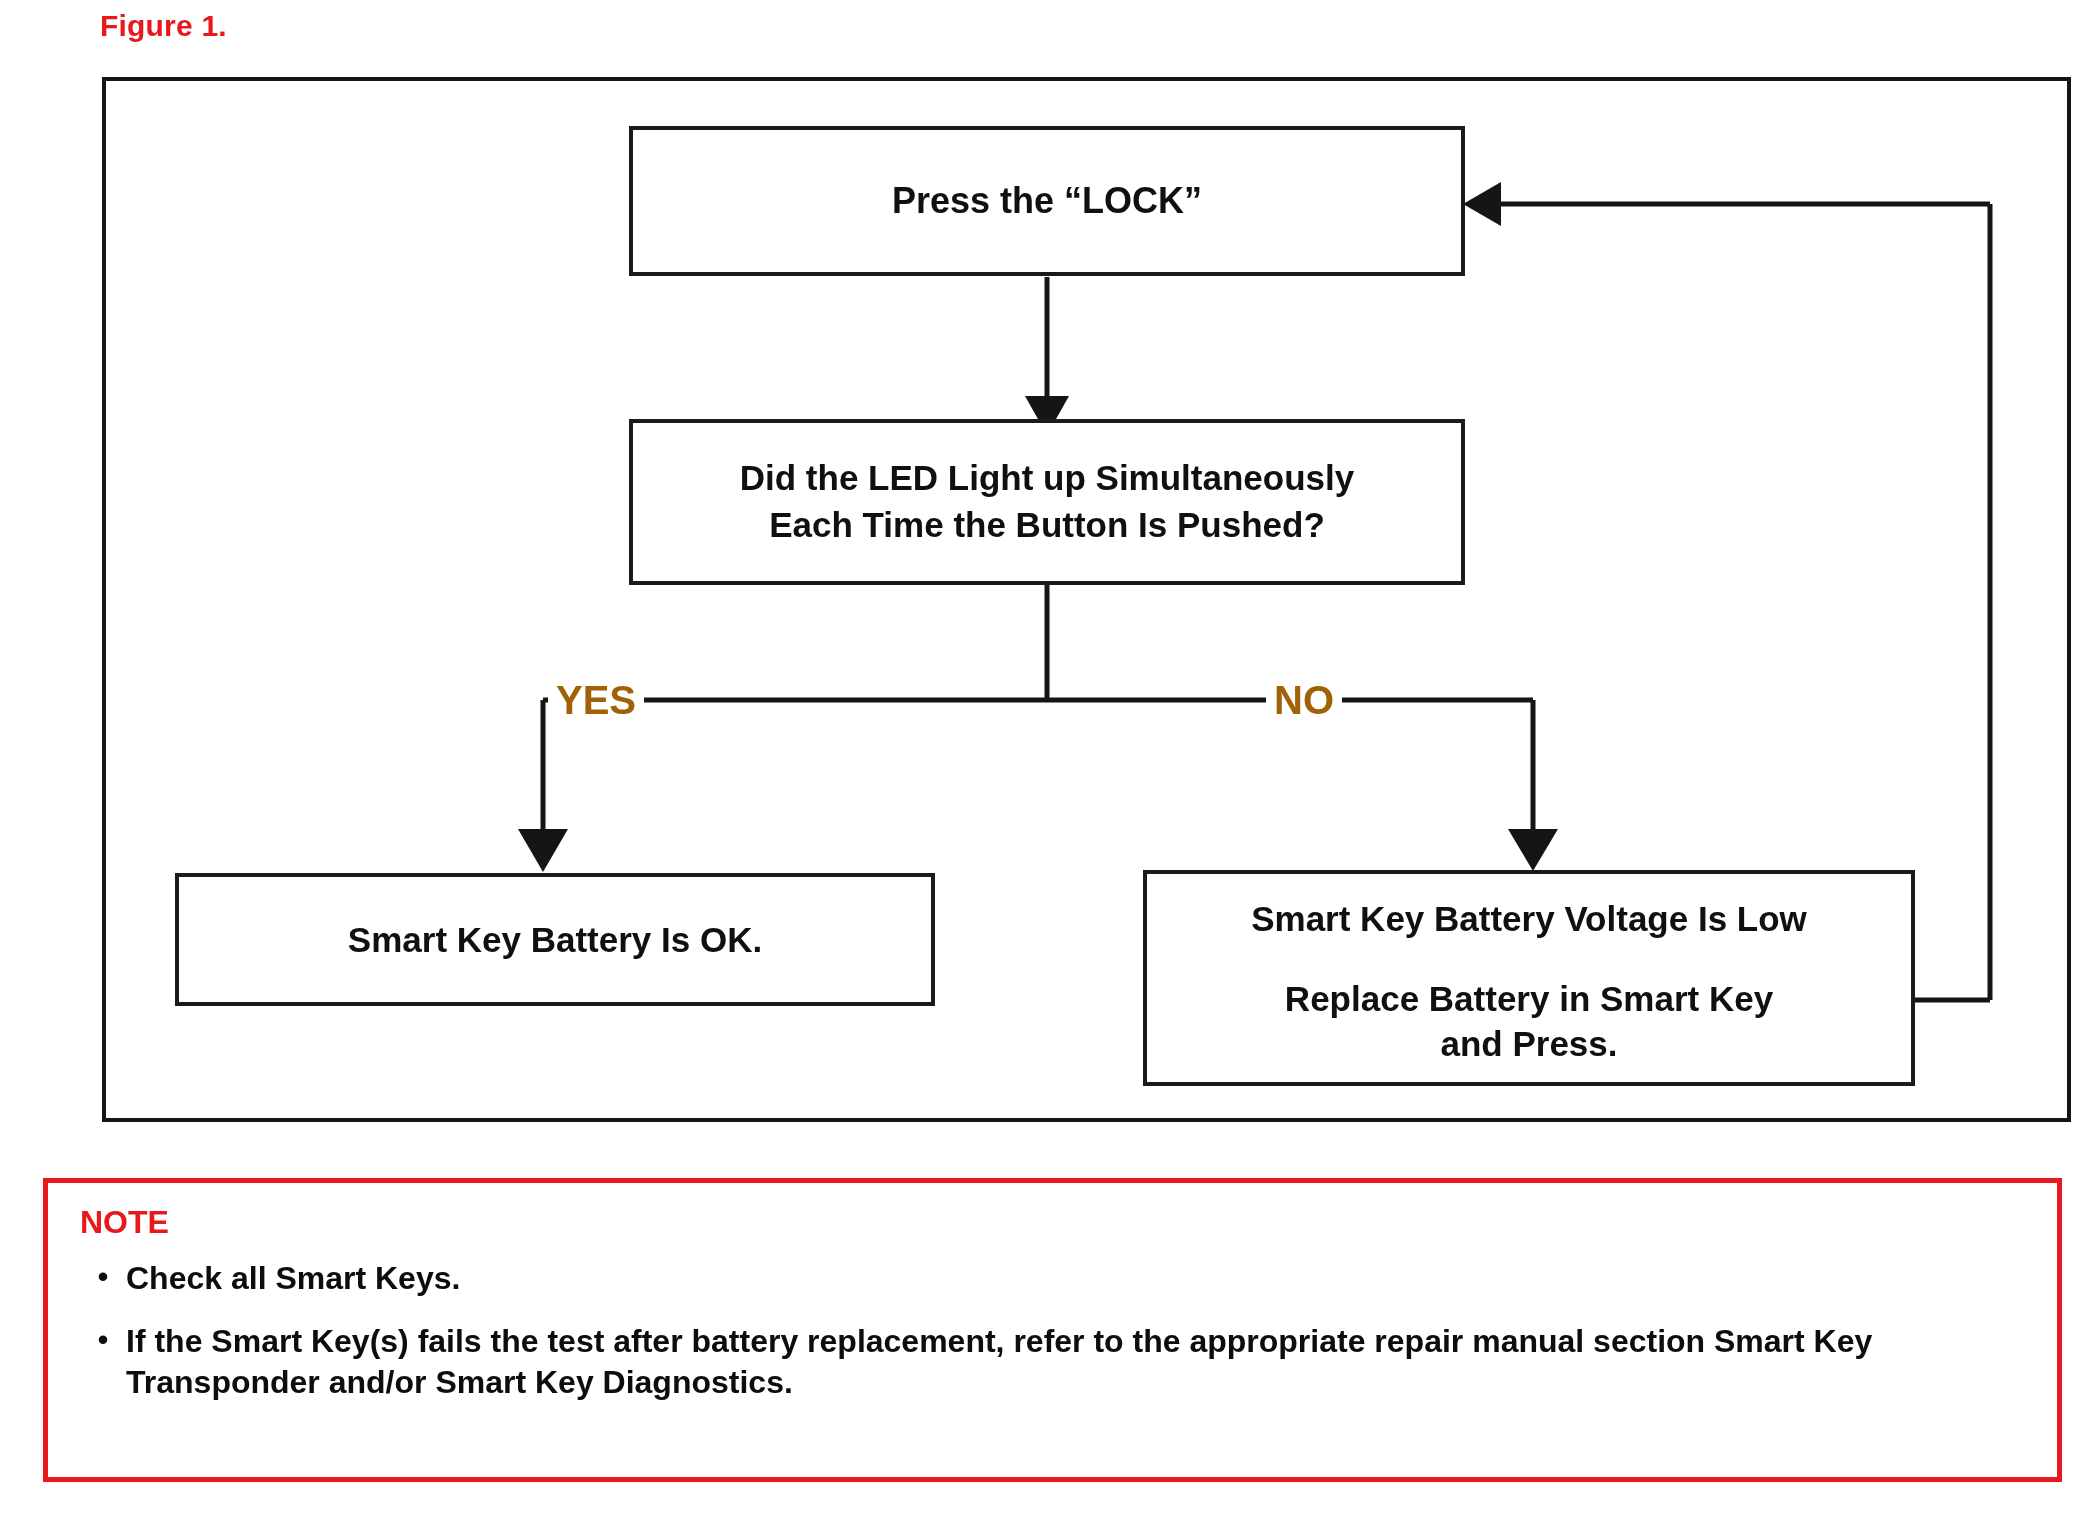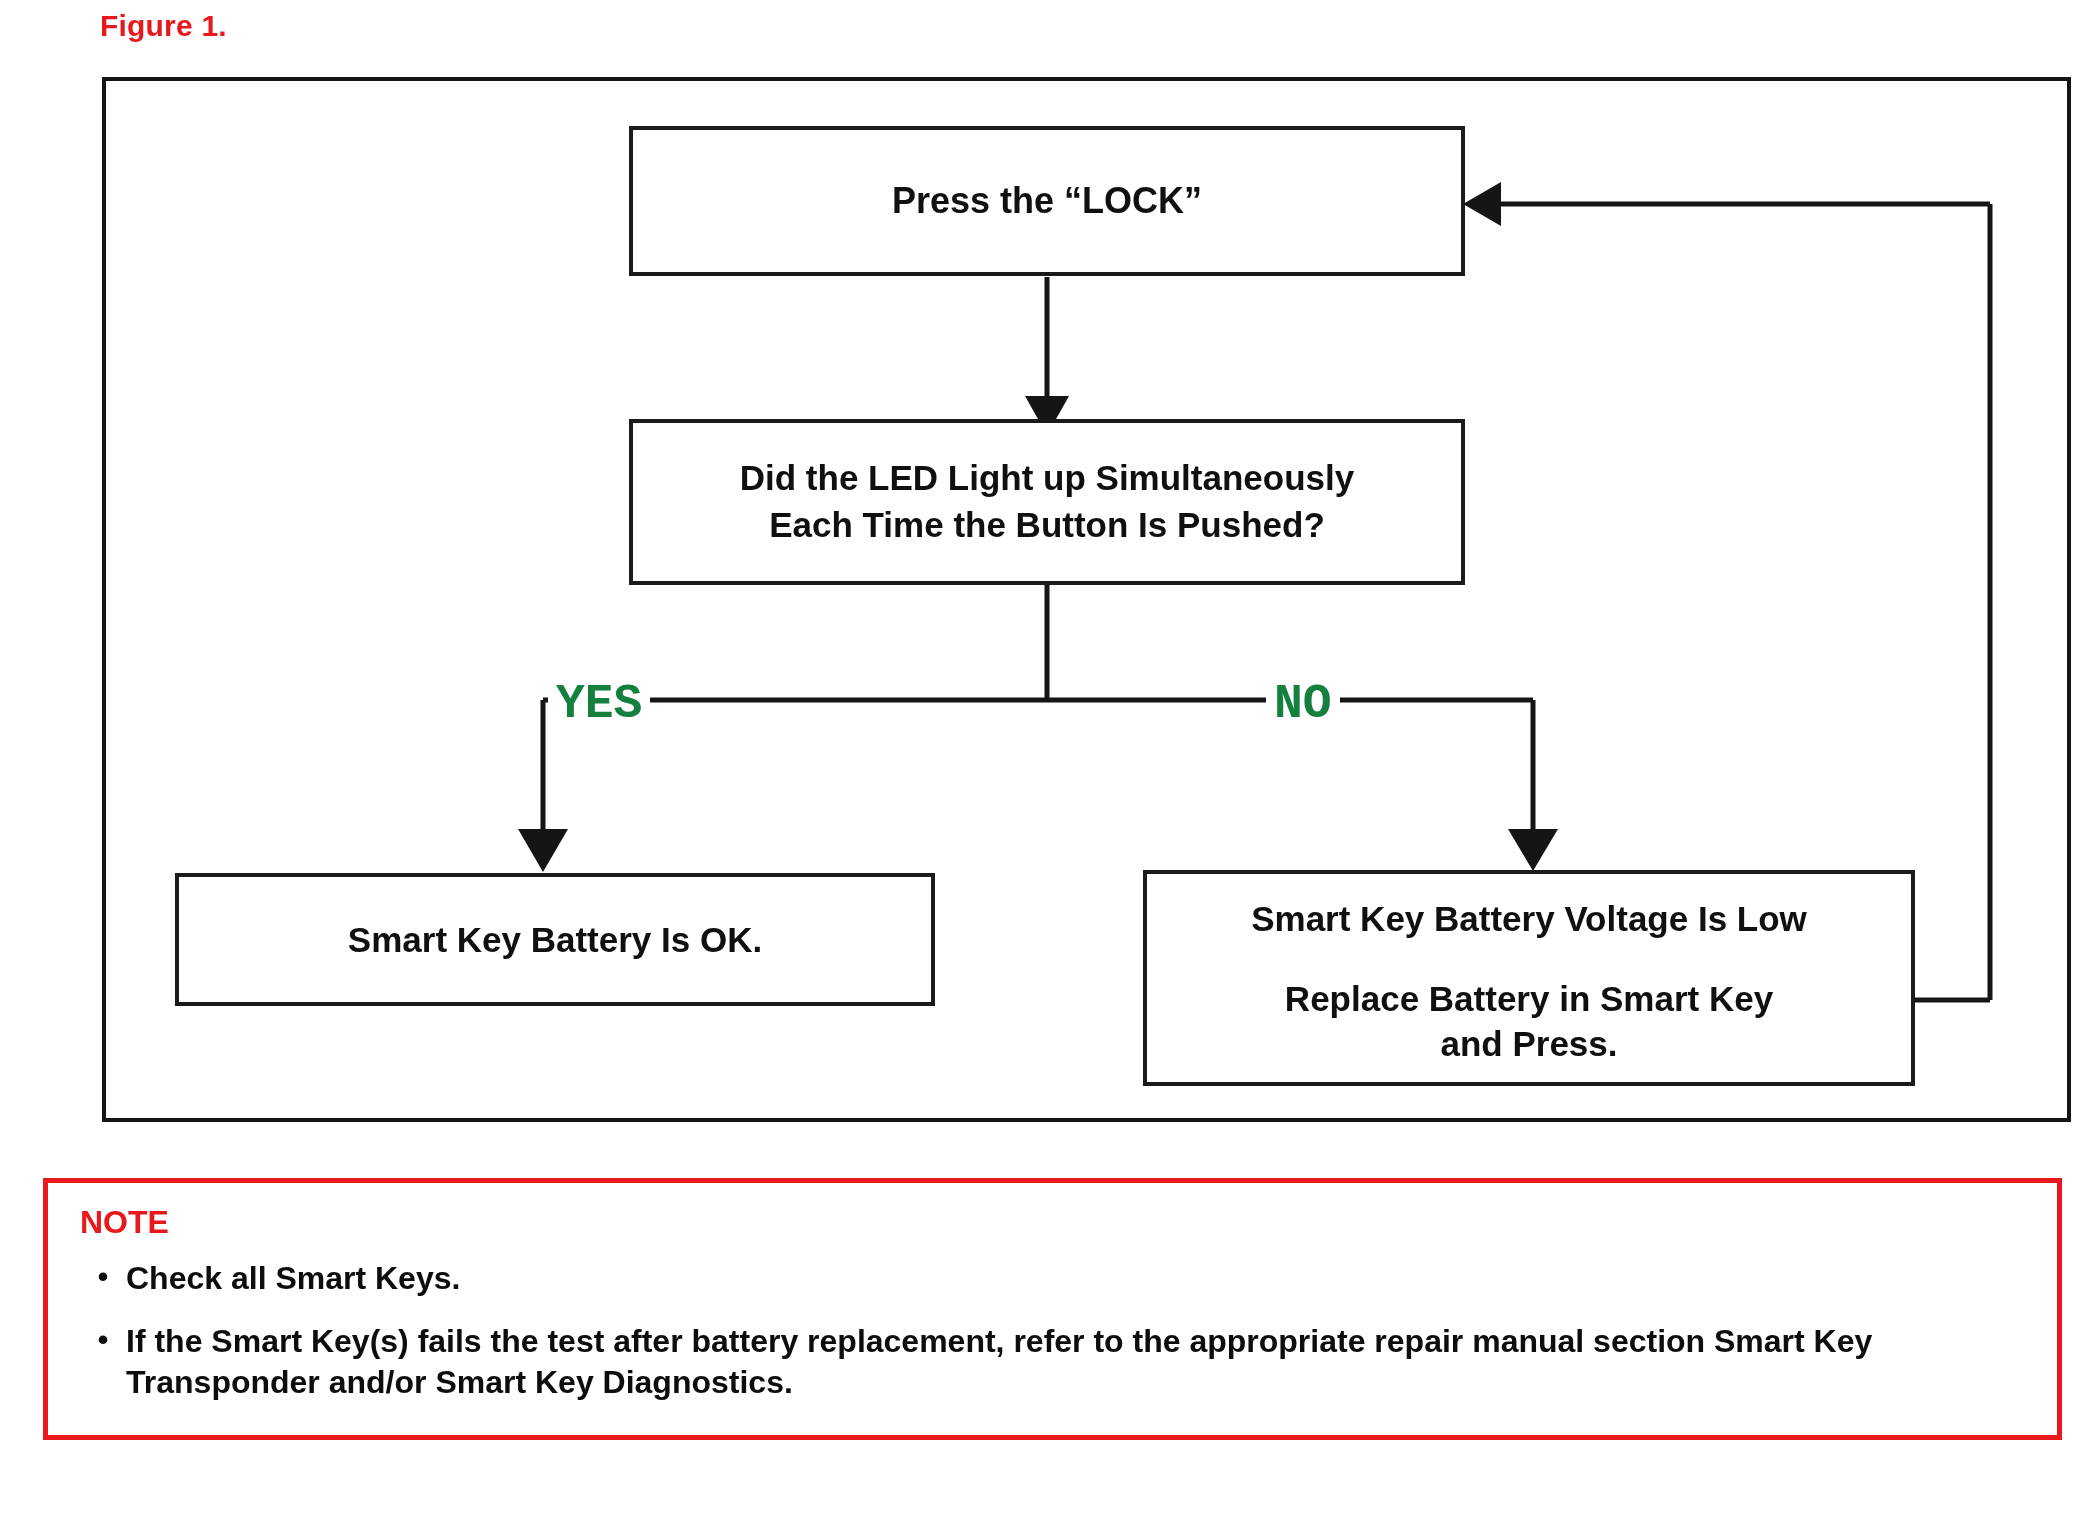--- a/index.html
+++ b/index.html
@@ -97,38 +97,38 @@
     justify-content: flex-start;
     padding-top: 22px;
   }
   #box-battery-low .line.spacer {
     height: 34px;
   }
 
   
   .branch-label {
     position: absolute;
-    font-size: 48px;
-    font-weight: bold;
-    color: #15803d;
+    font-size: 40px;
+    font-weight: bold;
+    color: #a16207;
     background: #ffffff;
     padding: 0 8px;
     line-height: 1;
-    font-family: Liberation Mono, monospace;
+    font-family: Liberation Sans, sans-serif;
   }
   #label-yes { left: 548px;  top: 680px; }
   #label-no  { left: 1266px; top: 680px; }
 
   
   #note-block {
     position: absolute;
     left: 43px;
     top: 1178px;
     width: 2019px;
-    height: 262px;
+    height: 304px;
     box-sizing: border-box;
     border: 5px solid #e8191c;
     background: #ffffff;
     padding: 22px 30px 0 32px;
   }
   #note-title {
     font-size: 32px;
     font-weight: bold;
     color: #e8191c;
     line-height: 1.1;

